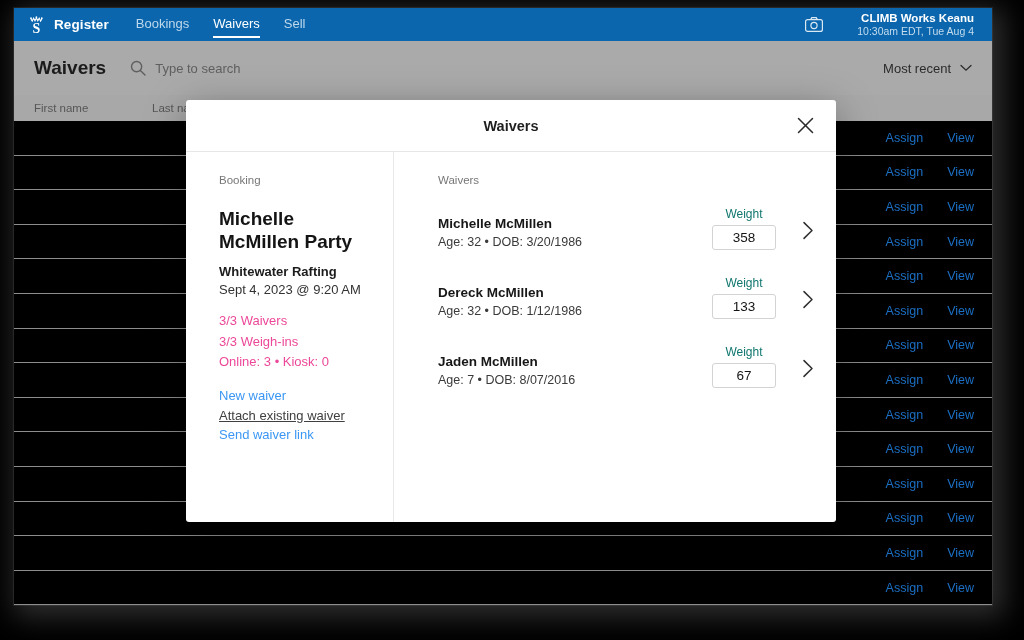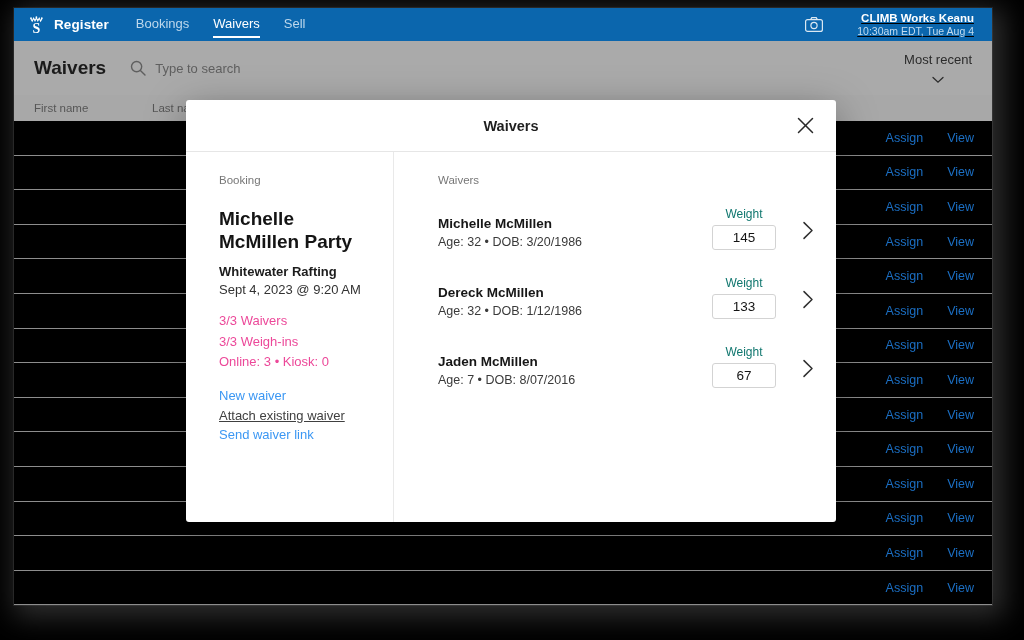--- a/index.html
+++ b/index.html
@@ -44,36 +44,35 @@
     padding-bottom: 2px; white-space: nowrap;
   }
   .nav-item.active { color: #ffffff; }
   .nav-item.active:after {
     content: ""; position: absolute; left: 0; right: 0; bottom: -5px;
     height: 2px; background: #ffffff;
   }
   .nav-right {
     margin-left: auto; display: flex; align-items: center; gap: 34px;
     padding-right: 6px;
-    text-decoration: underline;
   }
   .cam-icon { opacity: .85; }
   .acct { text-align: right; line-height: 1.25; }
   .acct .name { color: #ffffff; font-size: 11.5px; font-weight: 700; }
   .acct .time { color: #c3dcef; font-size: 10.5px; }
 
   
   .page-head {
     height: 54px; background: #aaaaaa;
     display: flex; align-items: center; padding: 0 20px;
   }
   .page-title { font-size: 19px; font-weight: 700; color: #1b1b1b; margin-right: 24px; }
   .searchbox { display: flex; align-items: center; gap: 9px; }
   .search-ph { color: #5f5f5f; font-size: 13px; }
-  .sort-ctl { margin-left: auto; display: flex; align-items: center; gap: 9px; color: #2b2b2b; font-size: 13px; flex-direction: column; }
+  .sort-ctl { margin-left: auto; display: flex; align-items: center; gap: 9px; color: #2b2b2b; font-size: 13px; }
 
   
   .table-head {
     height: 26px; background: #a8a8a8; display: flex; align-items: center;
     padding: 0 20px; color: #565656; font-size: 11.5px;
   }
   .th { width: 118px; }
 
   
   .table-body { background: #000; position: relative; }
@@ -315,21 +314,21 @@
         <div class="mcol-right">
           <div class="sec-label">Waivers</div>
           <div id="waiver-list">
               <div class="waiver-row">
                 <div class="w-info">
                   <div class="w-name">Michelle McMillen</div>
                   <div class="w-meta">Age: 32 • DOB: 3/20/1986</div>
                 </div>
                 <div class="w-weight">
                   <div class="w-weight-label">Weight</div>
-                  <div class="w-weight-box">145</div>
+                  <div class="w-weight-box">358</div>
                 </div>
                 <span class="w-chev">
                   <svg width="12" height="19" viewBox="0 0 12 19">
                     <path d="M2 1.6 L10 9.5 L2 17.4" stroke="#2f2f2f" stroke-width="1.5" fill="none" stroke-linecap="round" stroke-linejoin="round"></path>
                   </svg>
                 </span>
               </div>
               <div class="waiver-row">
                 <div class="w-info">
                   <div class="w-name">Dereck McMillen</div>

